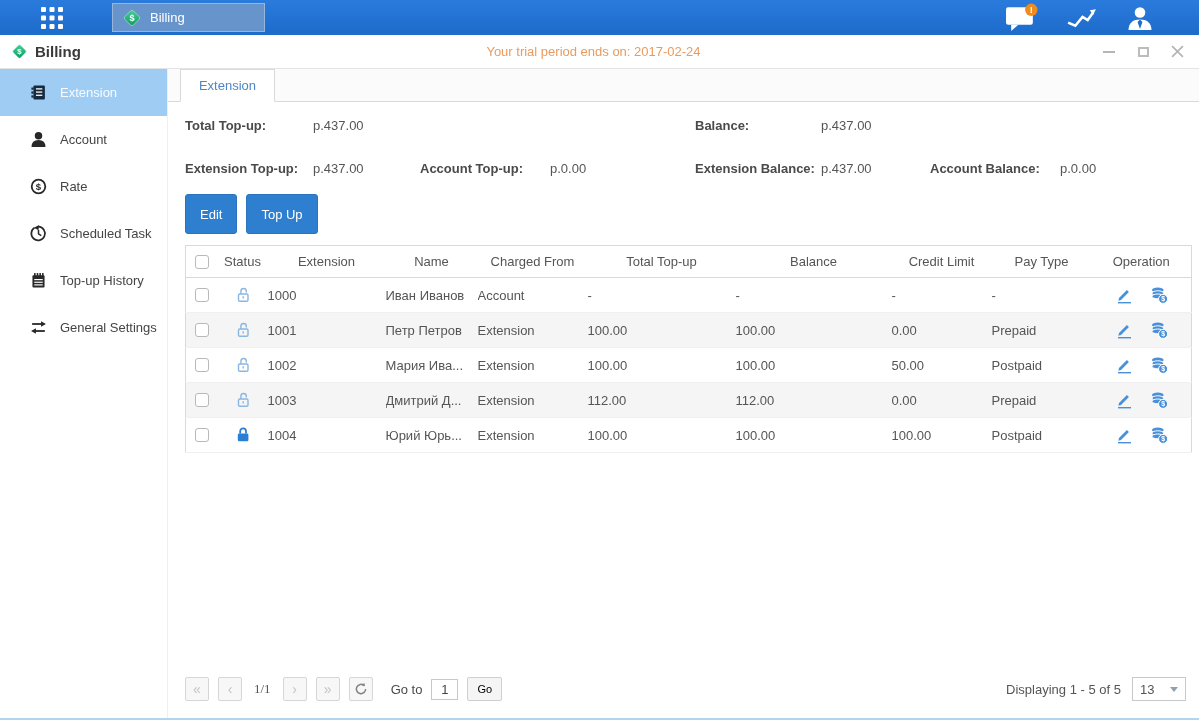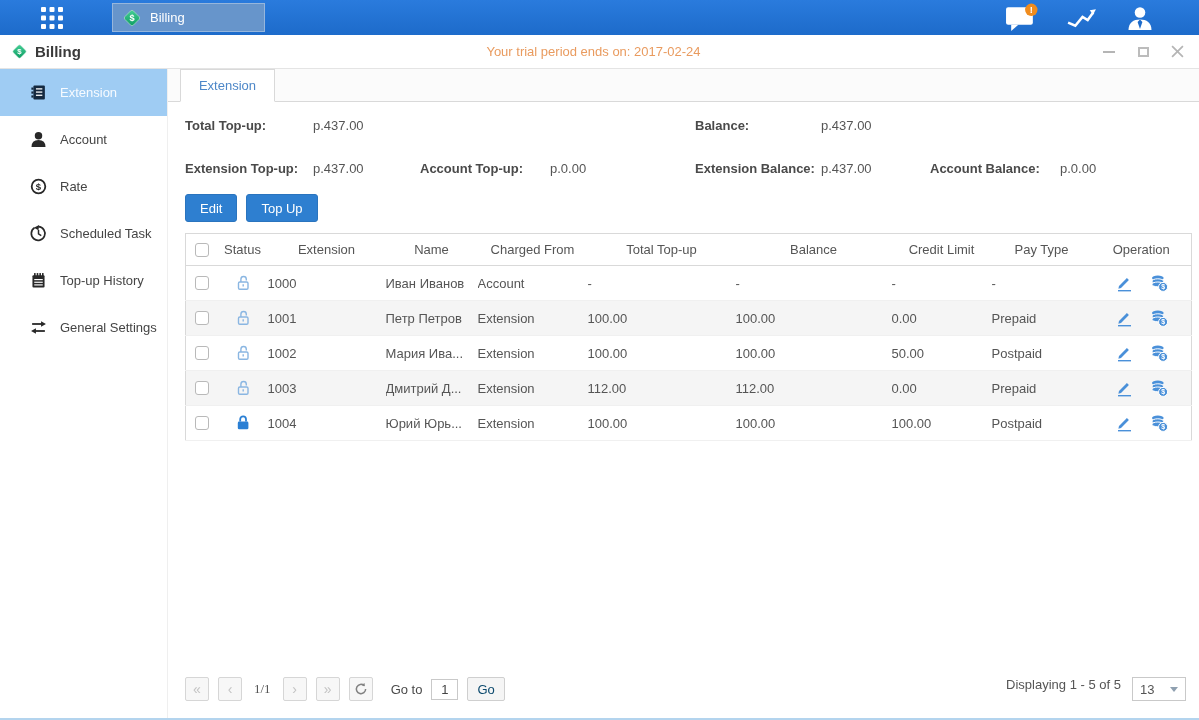--- a/index.html
+++ b/index.html
@@ -56,21 +56,21 @@
              padding:16px 13px 0 17px; row-gap:28px; font-size:13px; align-items:center; }
   .s-label { font-weight:bold; color:#4a4a4a; }
   .s-value { color:#555; }
   .ga-a{grid-area:1/1}.ga-b{grid-area:1/2}.ga-c{grid-area:1/5}.ga-d{grid-area:1/6}
   .ga-e{grid-area:2/1}.ga-f{grid-area:2/2}.ga-g{grid-area:2/3}.ga-h{grid-area:2/4}
   .ga-i{grid-area:2/5}.ga-j{grid-area:2/6}.ga-k{grid-area:2/7}.ga-l{grid-area:2/8}
 
   
   .actions { margin:18px 0 0 17px; display:flex; gap:9px; }
   .btn-blue { background:#2e7fd0; color:#fff; border:1px solid #2a74be; font-size:13px;
-              height:28px; padding:0 14px; border-radius:3px; cursor:pointer;
+              height:40px; padding:0 14px; border-radius:3px; cursor:pointer;
               font-family:inherit; }
 
   
   table.grid { margin:11px 13px 0 17px; width:calc(100% - 30px); border-collapse:collapse;
                table-layout:fixed; font-size:13px; color:#555;
                border:1px solid #d9d9d9; }
   table.grid th { height:32px; font-weight:normal; color:#555; text-align:center;
                   border-bottom:1px solid #d9d9d9; background:#fff; }
   table.grid td { height:35px; border-bottom:1px solid #f0f0f0;
                   overflow:hidden; white-space:nowrap; }
@@ -89,22 +89,22 @@
                 font-size:13px; color:#555; }
   .pg-left { display:flex; align-items:center; gap:9px; }
   .pg-btn { width:24px; height:24px; border:1px solid #d6d6d6; background:#f7f7f7;
             border-radius:2px; display:flex; align-items:center; justify-content:center;
             color:#c3c3c3; font-size:14px; cursor:pointer; }
   .page-ind { margin:14px 3px; color:#555;font-family:Liberation Serif, serif; }
   .goto-label { margin-left:9px; color:#4a4a4a; }
   .goto-input { width:27px; height:21px; border:1px solid #c9c9c9; text-align:center;
                 font-size:13px; font-family:inherit; color:#444; }
   .go-btn { height:24px; padding:0 9px; border:1px solid #cfcfcf; background:#f5f5f5;
-            font-size:13px; color:#0c4a6e; border-radius:2px; font-family:inherit; cursor:pointer; }
-  .pg-right { display:flex; align-items:flex-start; gap:11px; }
+            font-size:11px; color:#000000; border-radius:2px; font-family:inherit; cursor:pointer; }
+  .pg-right { display:flex; align-items:center; gap:11px; }
   .page-size { width:54px; height:24px; border:1px solid #c9c9c9; display:flex;
                align-items:center; justify-content:space-between; padding:0 7px;
                cursor:pointer; color:#555; background:#fff; }
   .caret { width:0; height:0; border-left:4px solid transparent; border-right:4px solid transparent;
            border-top:5px solid #8fa0b0; }
   svg text { font-family:"Liberation Sans", sans-serif; }
 </style>
 </head>
 <body>
 

